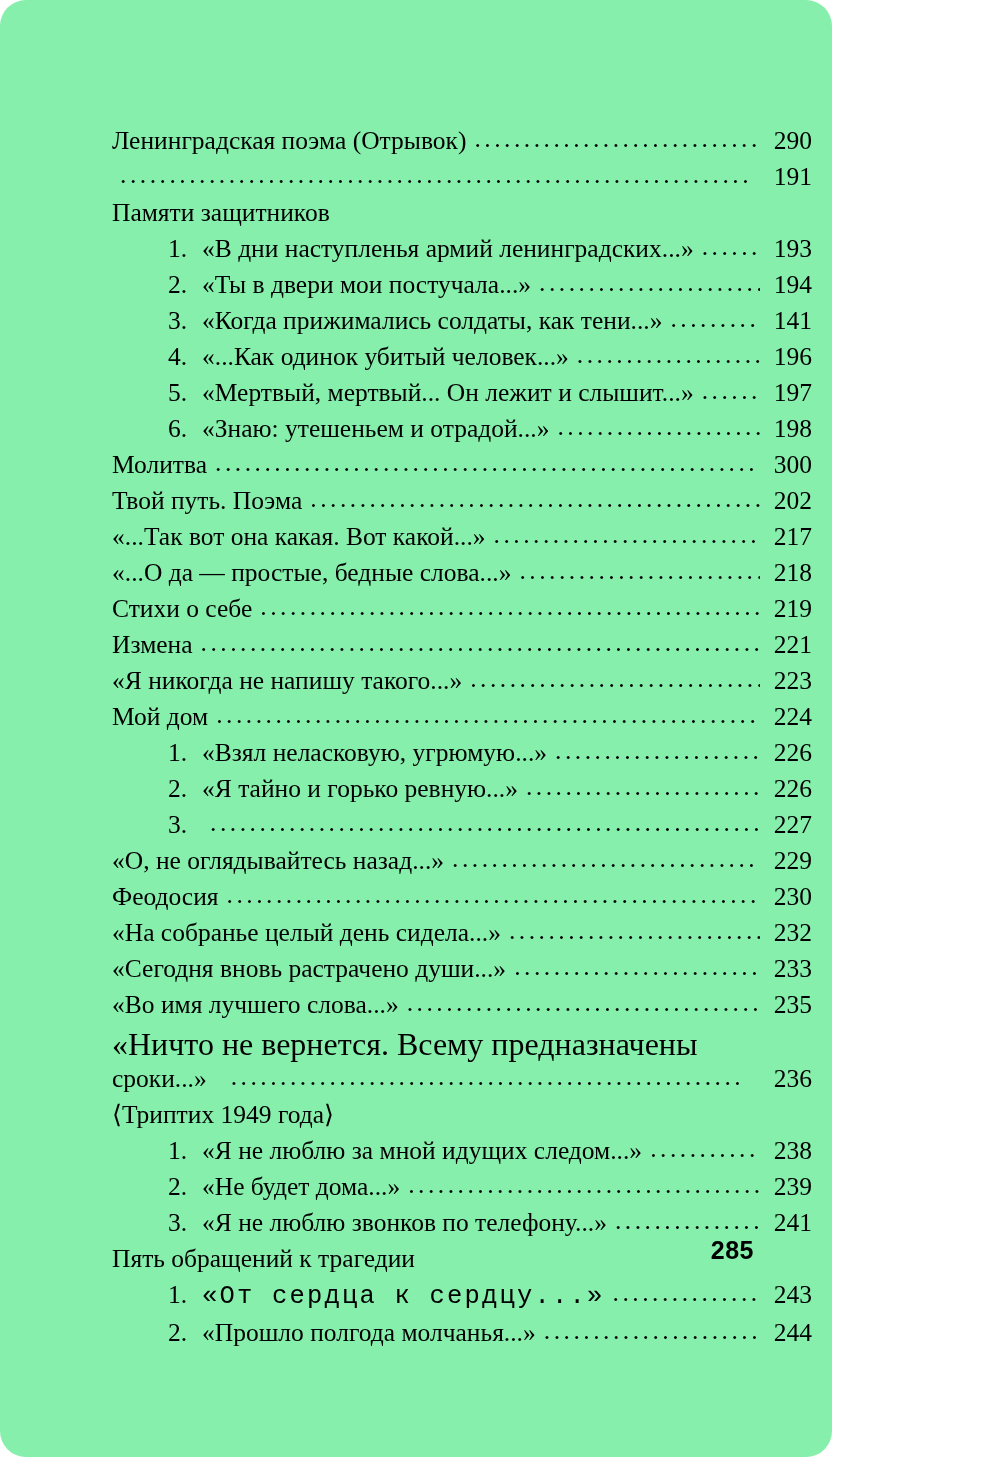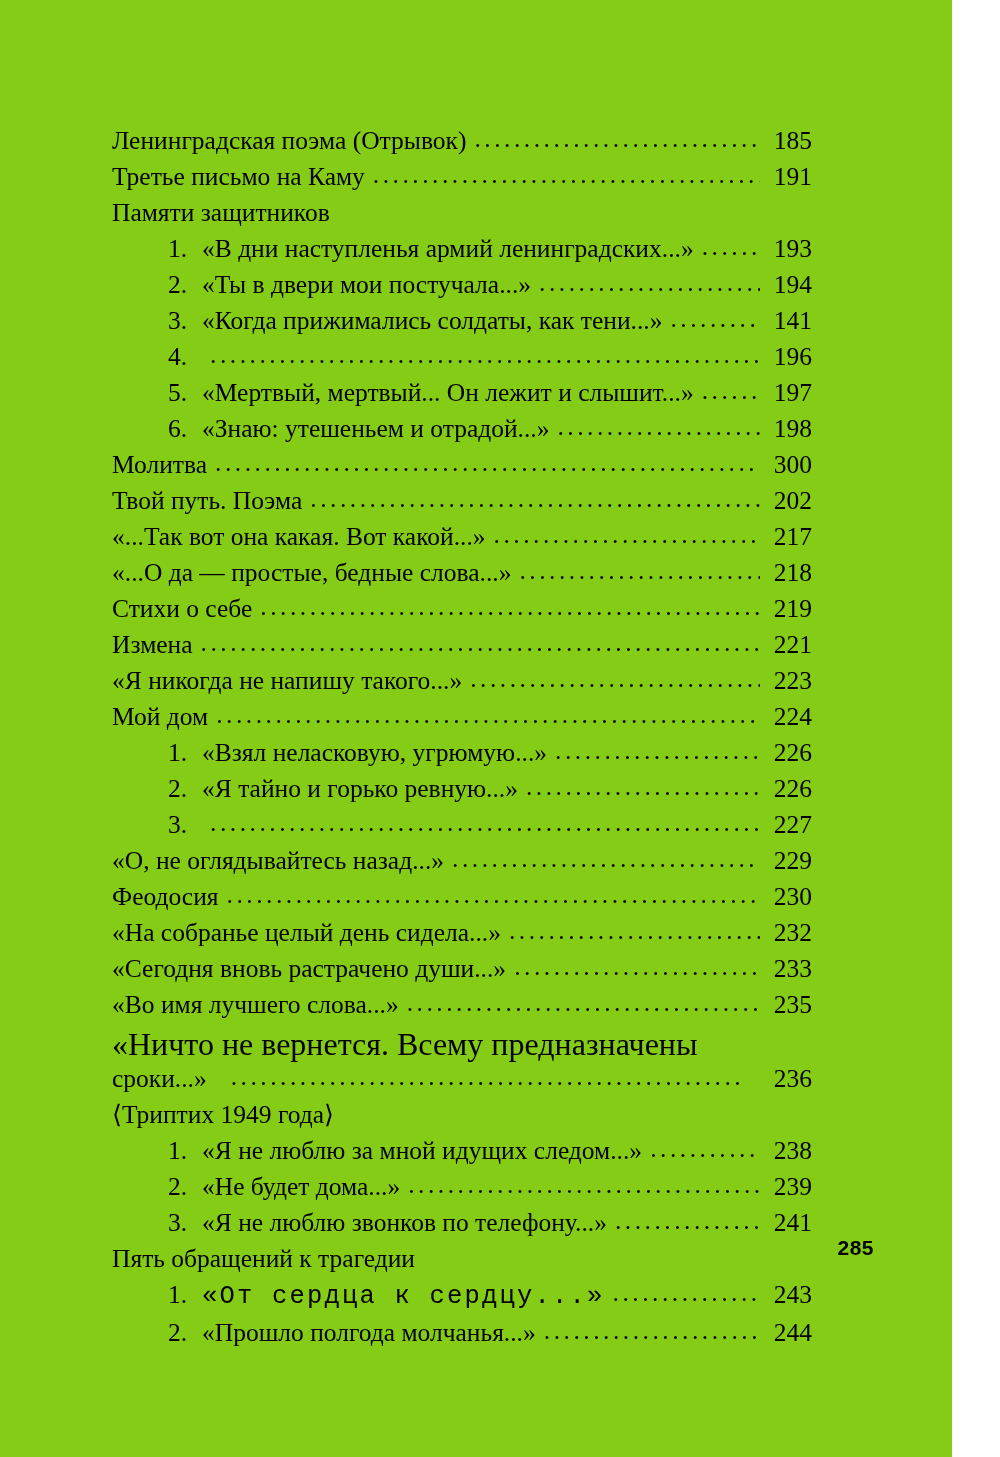--- a/index.html
+++ b/index.html
@@ -12,23 +12,24 @@
     height: 1457px;
     font-family: "Liberation Serif", serif;
     color: #000000;
     position: relative;
     overflow: hidden;
   }
   .page {
     position: absolute;
     left: 0;
     top: 0;
-    width: 952px;
+    width: 832px;
     height: 1457px;
-    background: #84cc16;
+    background: #86efac;
+    border-radius: 26px;
   }
   .toc {
     position: absolute;
     left: 112px;
     top: 128px;
     width: 700px;
   }
   .entry {
     display: flex;
     align-items: baseline;
@@ -77,43 +78,42 @@
   .cont-indent {
     padding-left: 42px;
     gap: 16px;
   }
   .folio {
     position: absolute;
     right: 78px;
     top: 1236px;
     font-family: "Liberation Sans", sans-serif;
     font-weight: bold;
-    font-size: 21px;
+    font-size: 25px;
     letter-spacing: 0.5px;
   }
   .wide {
     letter-spacing: 2.2px;
     font-family: Liberation Mono, monospace;
   }
 </style>
 </head>
 <body>
 
 <div class="page">
 
   <div class="toc">
 
     <div class="entry level1">
       <span class="title">Ленинградская поэма (Отрывок)</span>
       <span class="dots">................................................................</span>
-      <span class="pagenum">185</span>
-    </div>
-
-    <div class="entry level1">
-      <span class="title">Третье письмо на Каму</span>
+      <span class="pagenum">290</span>
+    </div>
+
+    <div class="entry level1">
       <span class="dots">................................................................</span>
       <span class="pagenum">191</span>
     </div>
 
     <div class="entry level1 nodots">
       <span class="title">Памяти защитников</span>
       <span class="dots">....</span>
       <span class="pagenum"></span>
     </div>
 
@@ -133,20 +133,21 @@
 
     <div class="entry level2">
       <span class="num">3.</span>
       <span class="title">«Когда прижимались солдаты, как тени...»</span>
       <span class="dots">................................................................</span>
       <span class="pagenum">141</span>
     </div>
 
     <div class="entry level2">
       <span class="num">4.</span>
+      <span class="title">«...Как одинок убитый человек...»</span>
       <span class="dots">................................................................</span>
       <span class="pagenum">196</span>
     </div>
 
     <div class="entry level2">
       <span class="num">5.</span>
       <span class="title">«Мертвый, мертвый... Он лежит и слышит...»</span>
       <span class="dots">................................................................</span>
       <span class="pagenum">197</span>
     </div>

